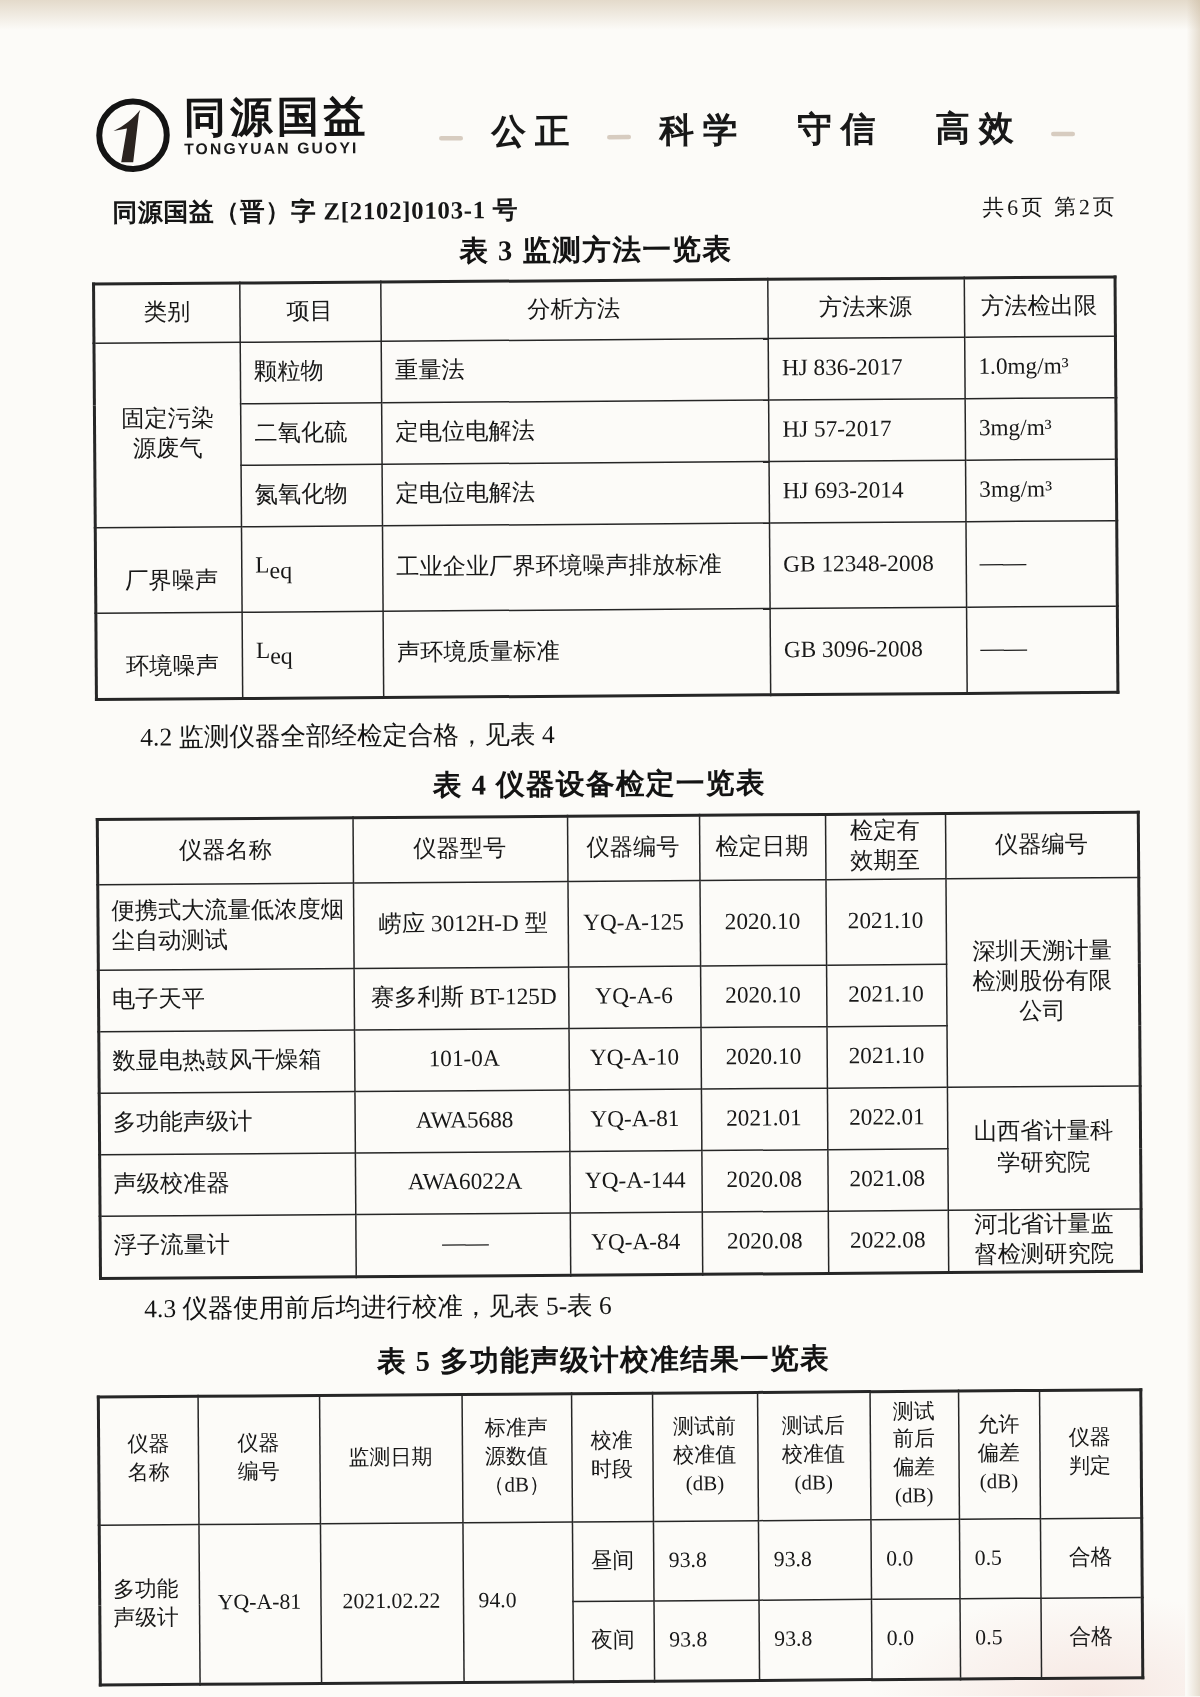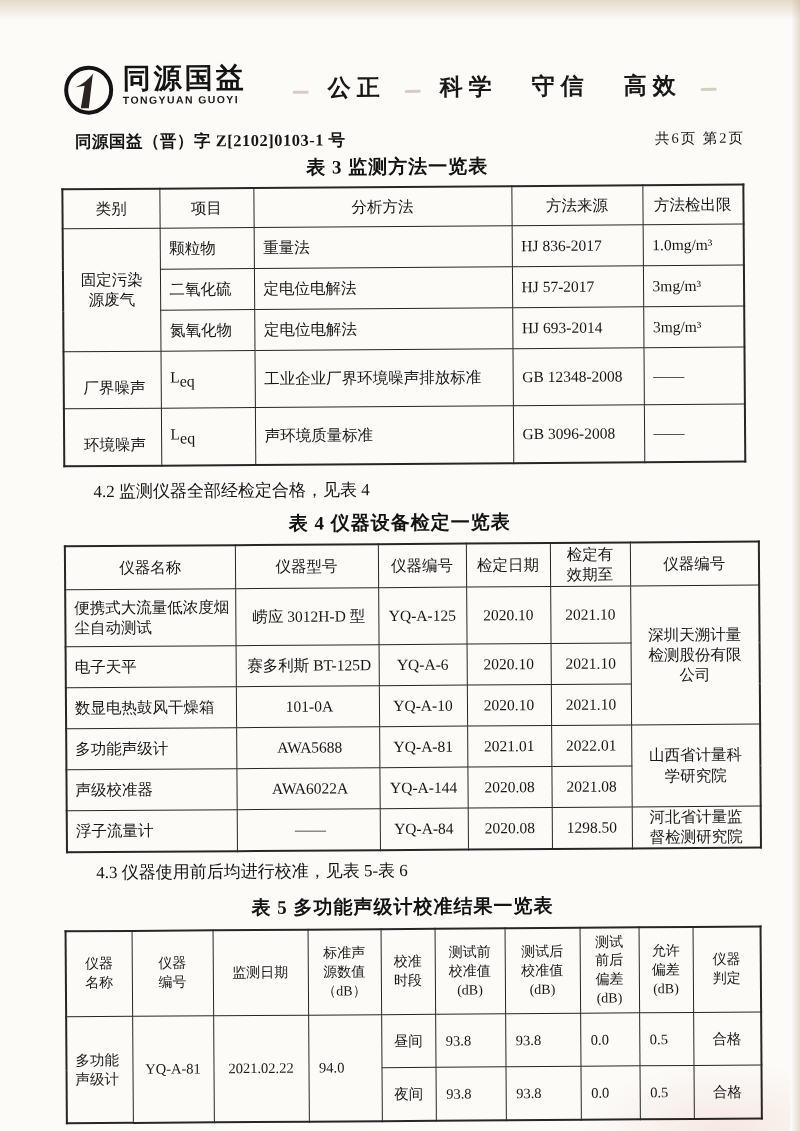--- a/index.html
+++ b/index.html
@@ -228,21 +228,21 @@
         <td class="model">AWA6022A</td>
         <td class="ctr">YQ-A-144</td>
         <td class="ctr">2020.08</td>
         <td class="ctr">2021.08</td>
       </tr>
       <tr>
         <td class="name">浮子流量计</td>
         <td class="model">——</td>
         <td class="ctr">YQ-A-84</td>
         <td class="ctr">2020.08</td>
-        <td class="ctr">1298.50</td>
+        <td class="ctr">2022.08</td>
         <td class="dept">河北省计量监督检测研究院</td>
       </tr>
     </tbody>
   </table>
 
   <div class="section-line s43">4.3 仪器使用前后均进行校准，见表 5-表 6</div>
 
   <div class="tbl-title t5-title">表 5  多功能声级计校准结果一览表</div>
   <table class="t5">
     <colgroup>

